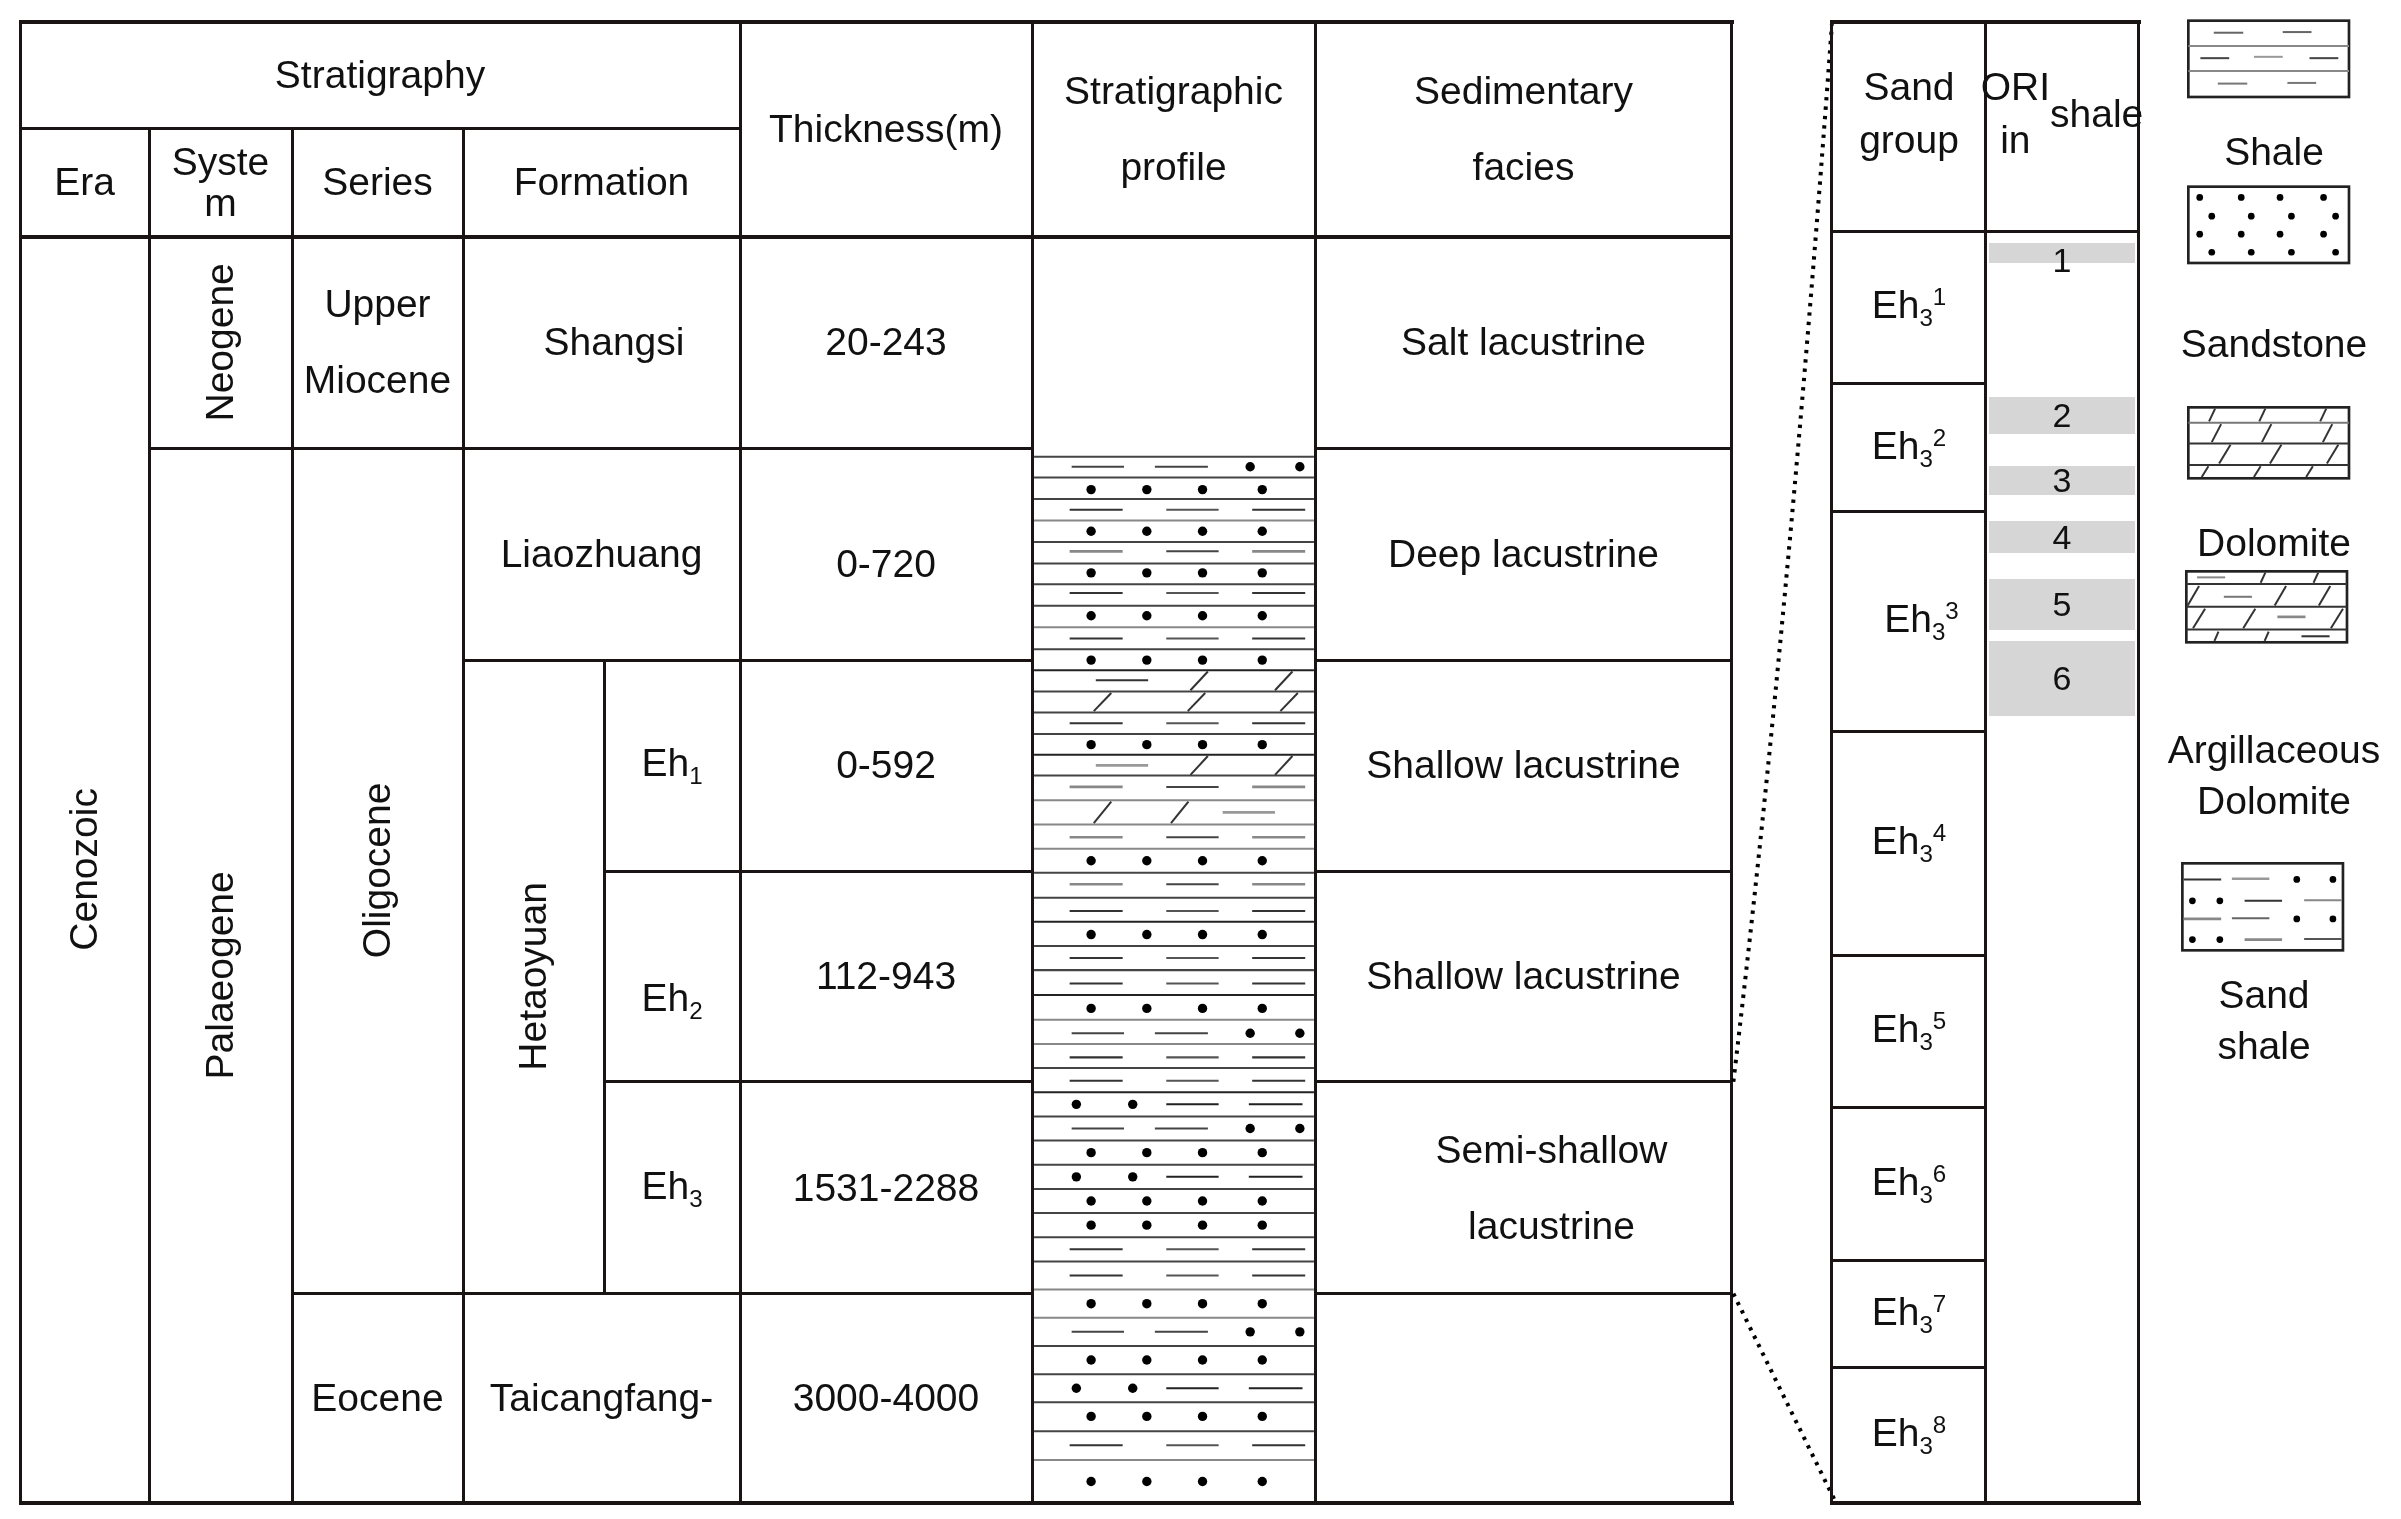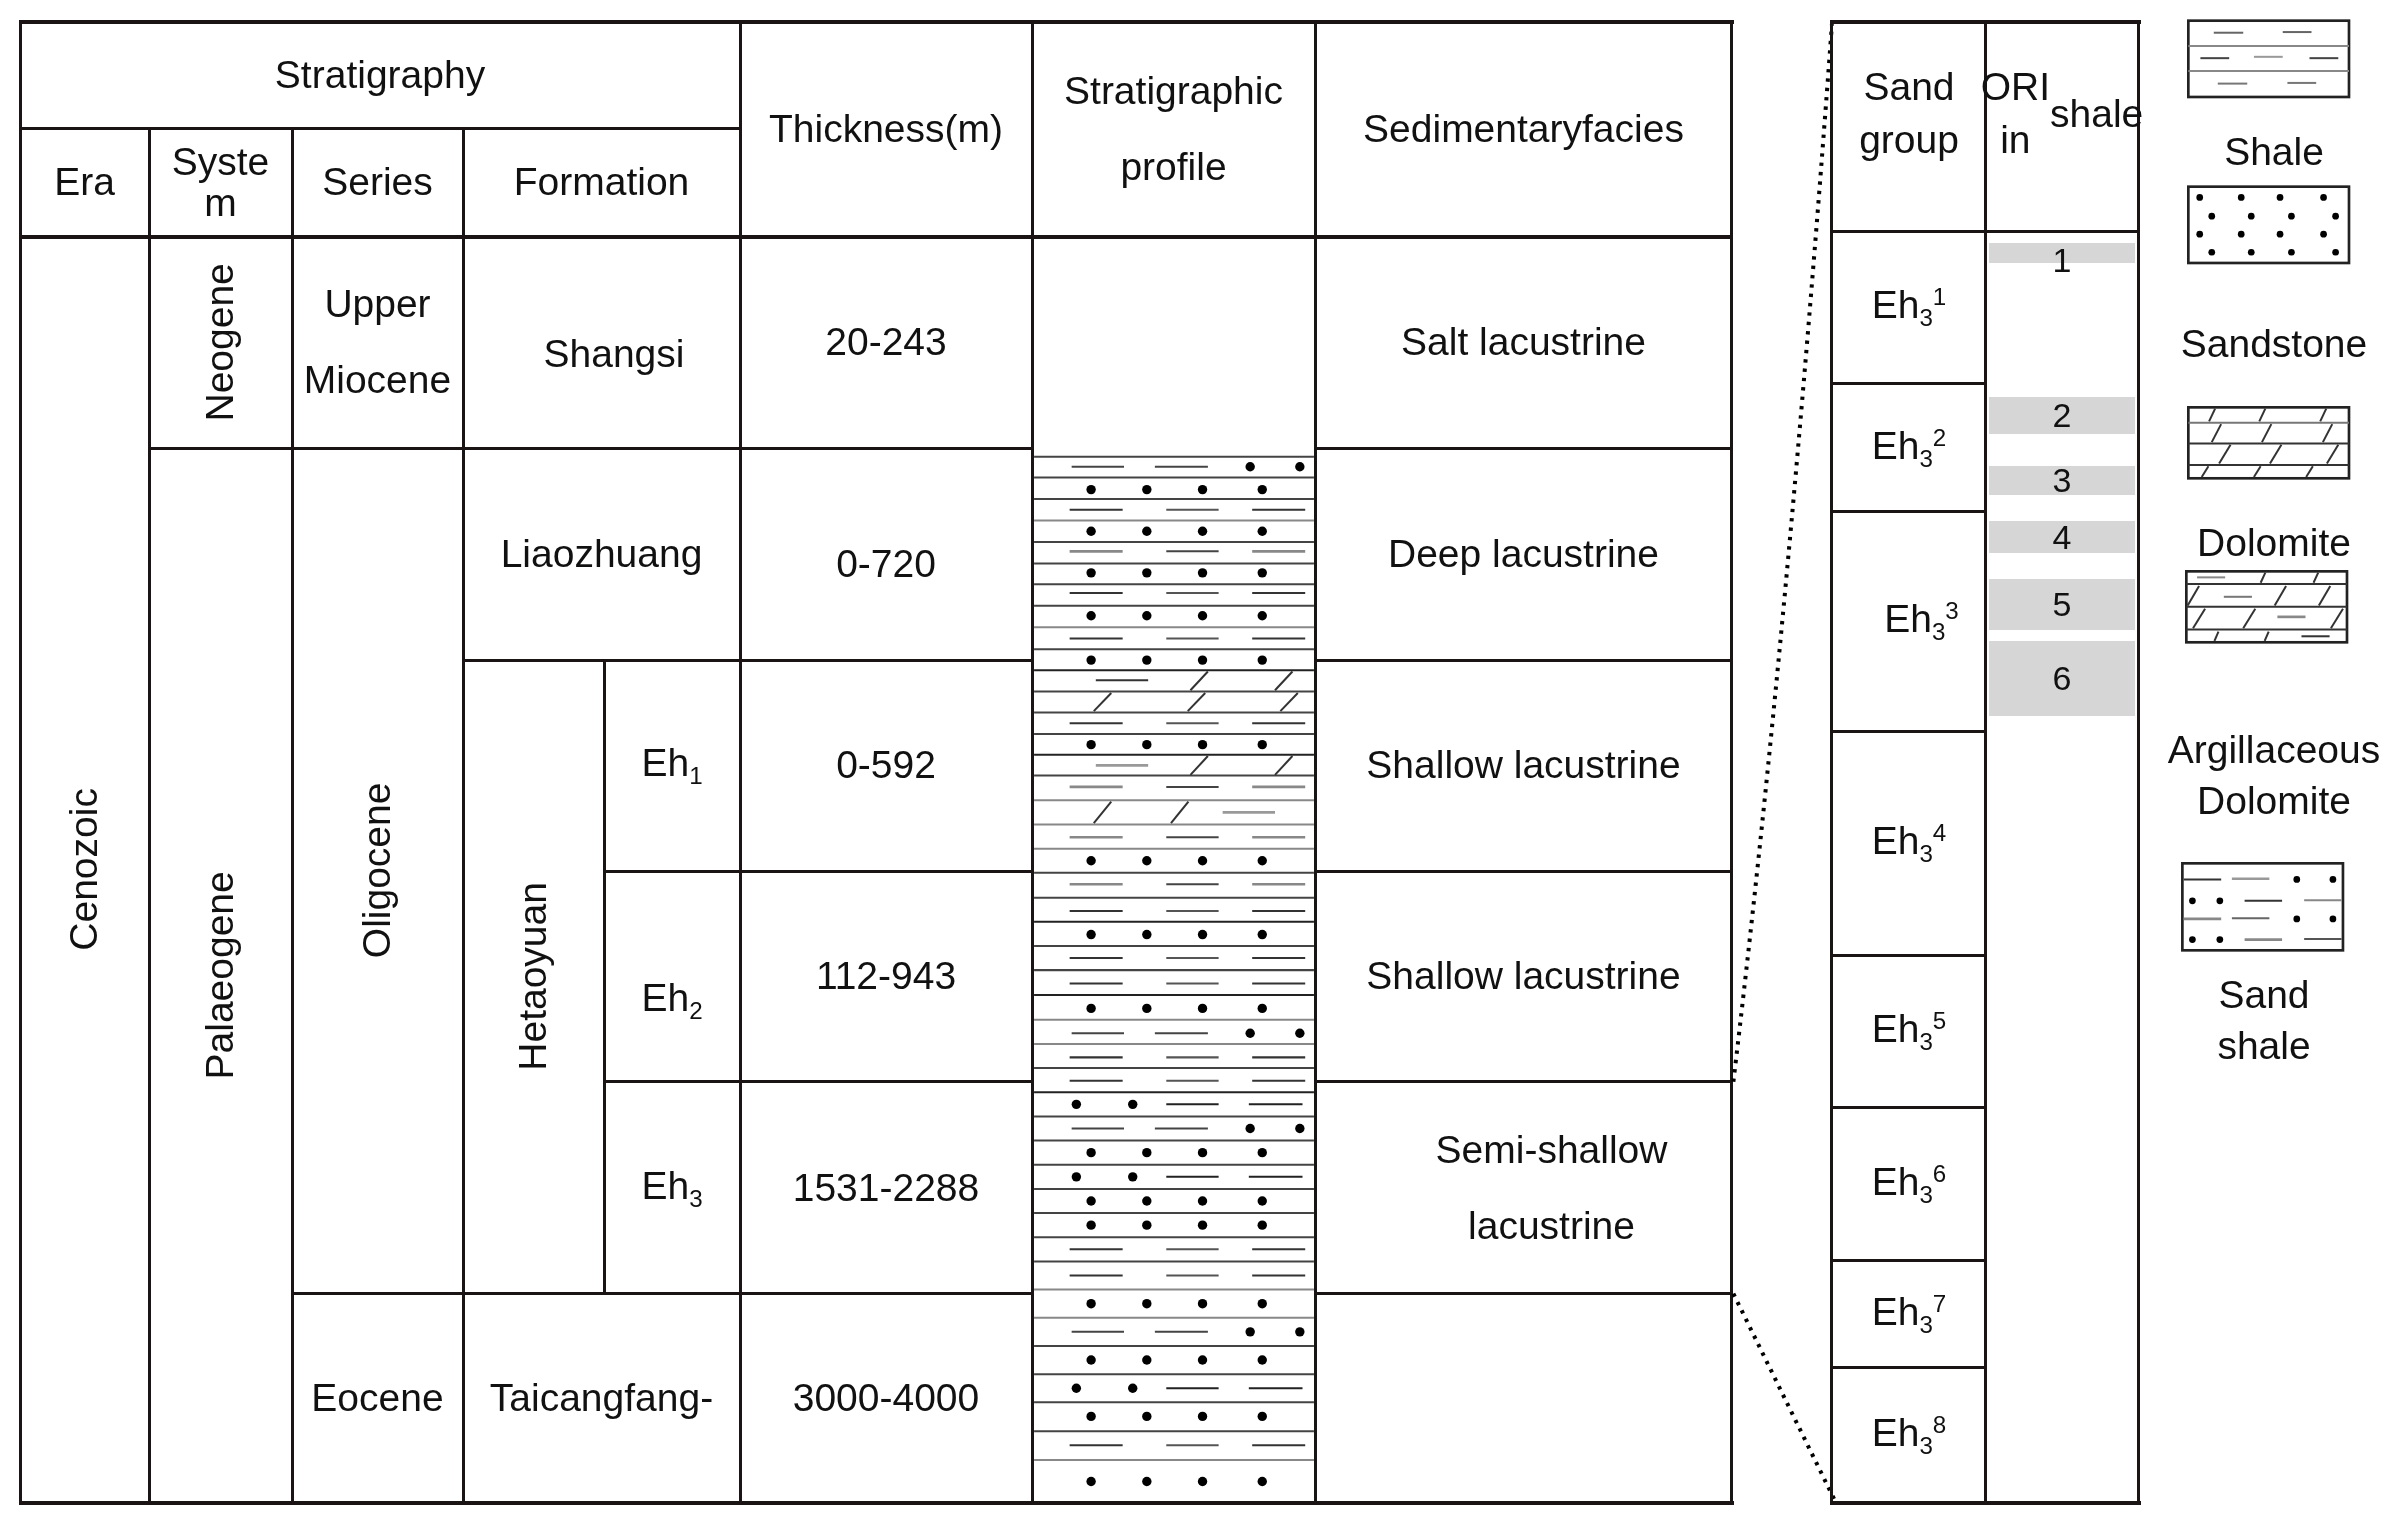--- a/index.html
+++ b/index.html
@@ -52,21 +52,21 @@
     <span>Syste</span>
     <span>m</span>
   </div>
   <div class="cell" style="left:292px;top:129px;width:171px;height:107px;">Series</div>
   <div class="cell" style="left:463px;top:129px;width:277px;height:107px;">Formation</div>
   <div class="cell" style="left:740px;top:21.5px;width:292px;height:215px;">Thickness(m)</div>
   <div class="cell" style="left:1032px;top:21.5px;width:283px;height:215px;flex-direction:column;line-height:1.95;">
     <span>Stratigraphic</span>
     <span>profile</span>
   </div>
-  <div class="cell" style="left:1315px;top:21.5px;width:417px;height:215px;flex-direction:row;line-height:1.95;">
+  <div class="cell" style="left:1315px;top:21.5px;width:417px;height:215px;flex-direction:column;line-height:1.95;">
     <span>Sedimentary</span>
     <span>facies</span>
   </div>
 
   <div class="cell" style="left:20px;top:236px;width:129px;height:1267px;">
     <span class="vtext">Cenozoic</span>
   </div>
 
   <div class="cell" style="left:149px;top:236px;width:143px;height:212px;">
     <span class="vtext">Neogene</span>
@@ -77,21 +77,21 @@
 
   <div class="cell" style="left:292px;top:236px;width:171px;height:212px;flex-direction:column;line-height:1.95;">
     <span>Upper</span>
     <span>Miocene</span>
   </div>
   <div class="cell" style="left:292px;top:448px;width:171px;height:845px;">
     <span class="vtext">Oligocene</span>
   </div>
   <div class="cell" style="left:292px;top:1294px;width:171px;height:209px;">Eocene</div>
 
-  <div class="cell" style="left:463px;top:248px;width:277px;height:212px;padding-left:25px;">Shangsi</div>
+  <div class="cell" style="left:463px;top:236px;width:277px;height:212px;padding-left:25px;">Shangsi</div>
   <div class="cell" style="left:463px;top:448px;width:277px;height:212px;">Liaozhuang</div>
   <div class="cell" style="left:463px;top:660px;width:141px;height:633px;">
     <span class="vtext">Hetaoyuan</span>
   </div>
   <div class="cell" style="left:463px;top:1294px;width:277px;height:209px;flex-direction:column;line-height:1.95;">
     <span>Taicangfang-</span>
   </div>
 
   <div class="cell" style="left:604px;top:660px;width:136px;height:211px;">
     <span><span>Eh</span><sub>1</sub></span>

